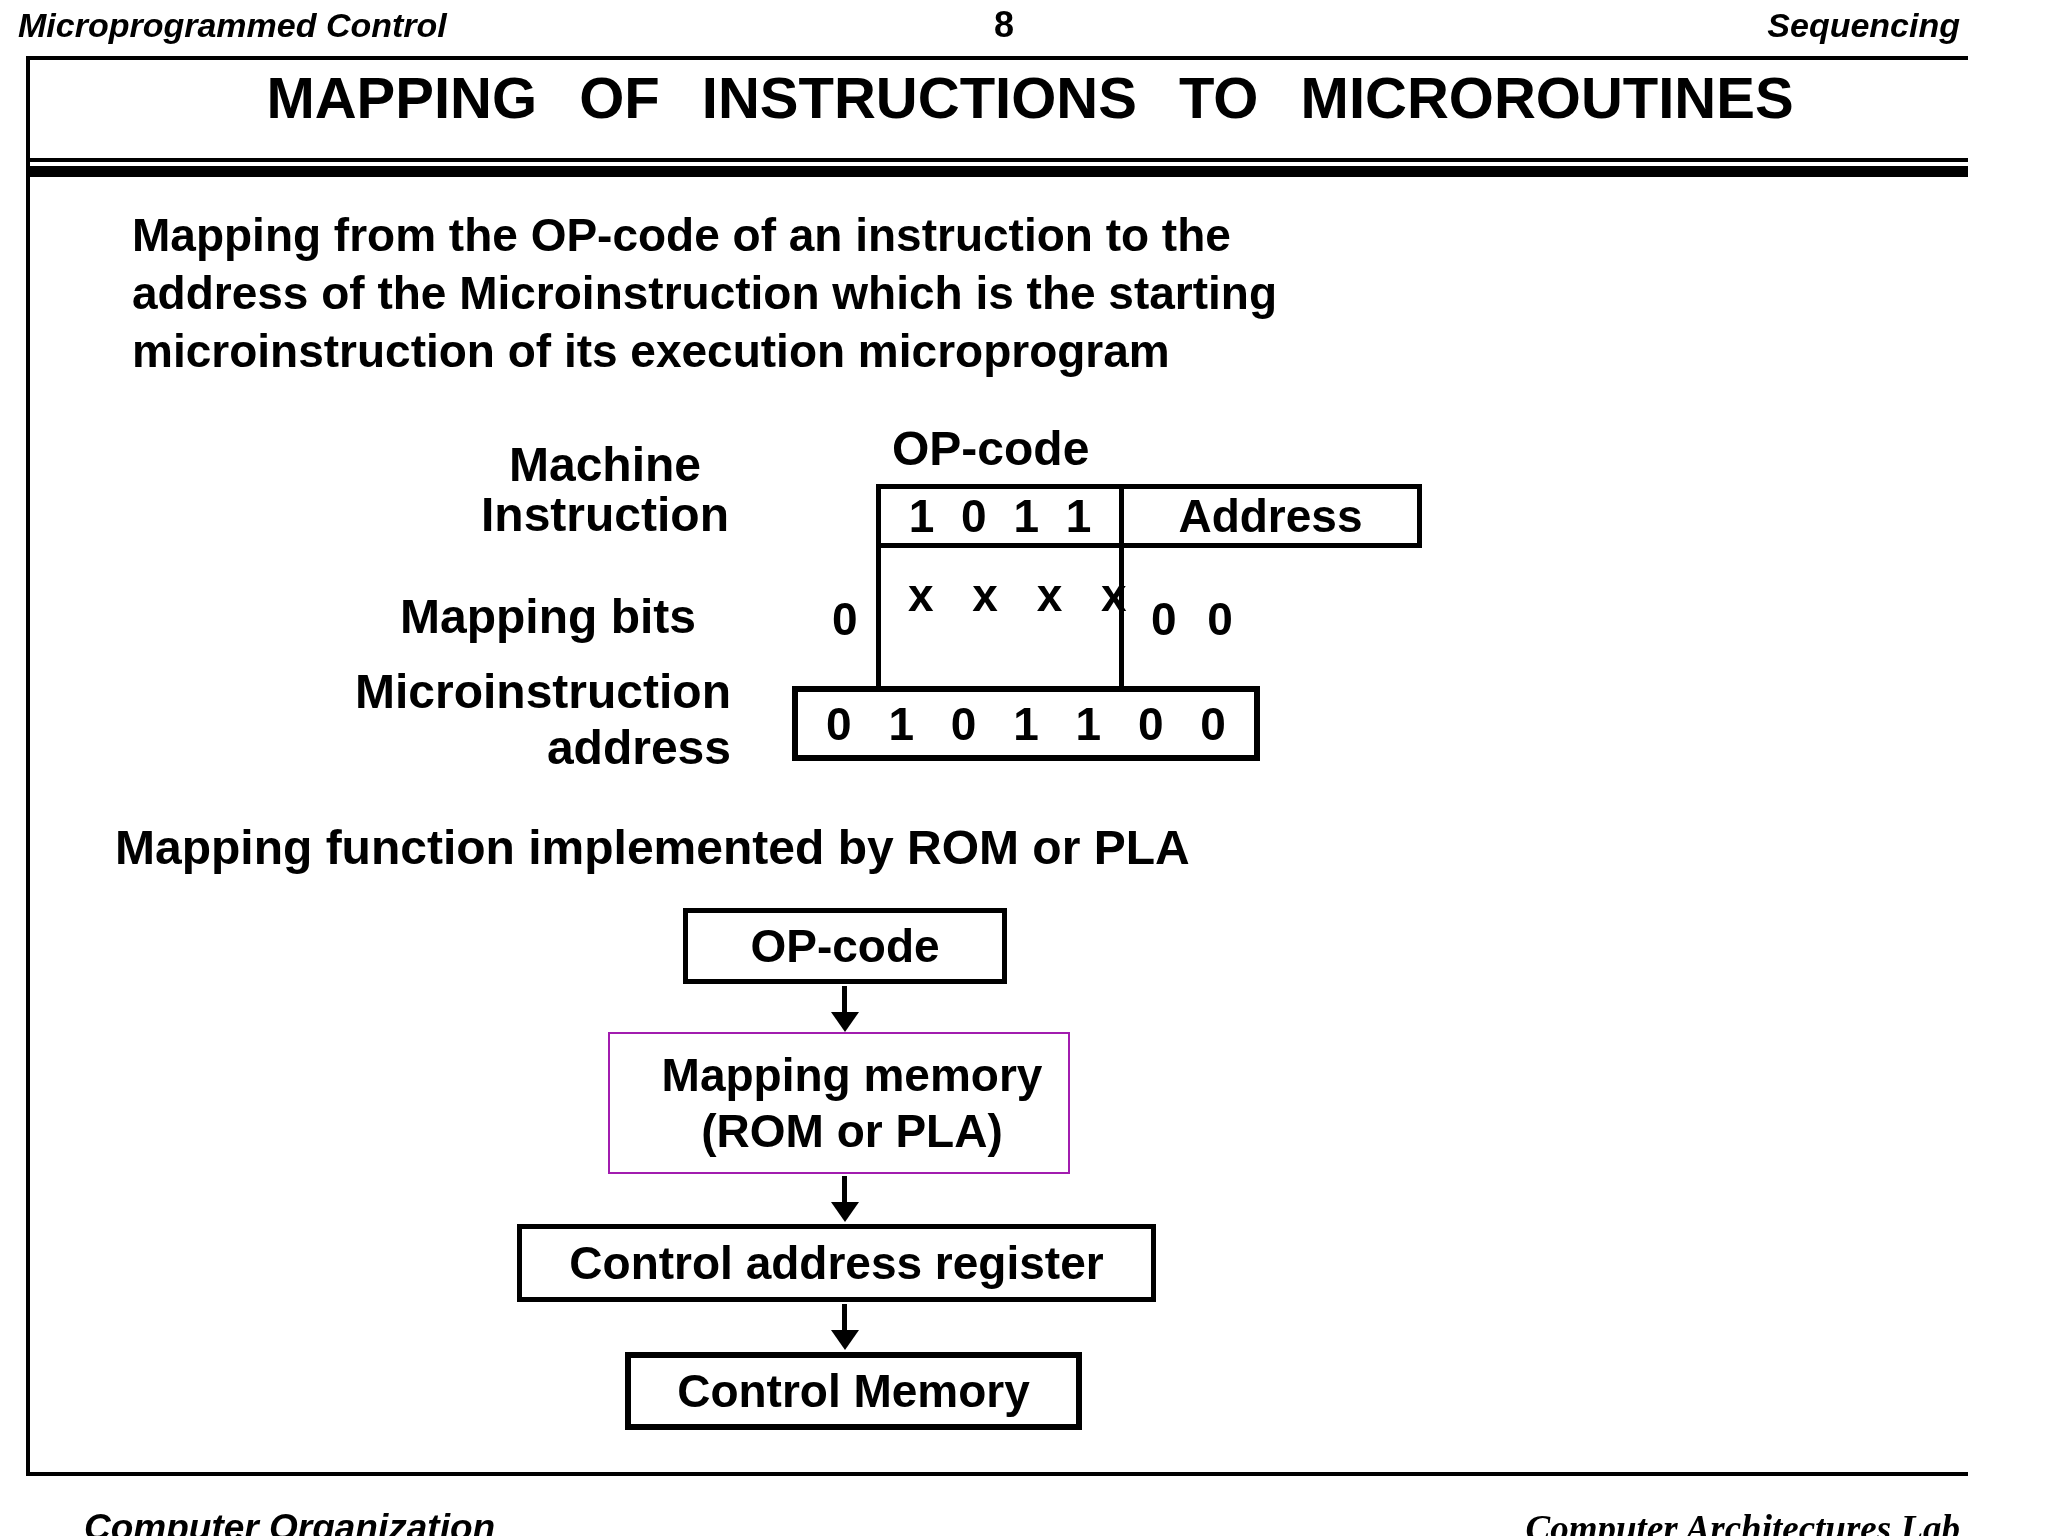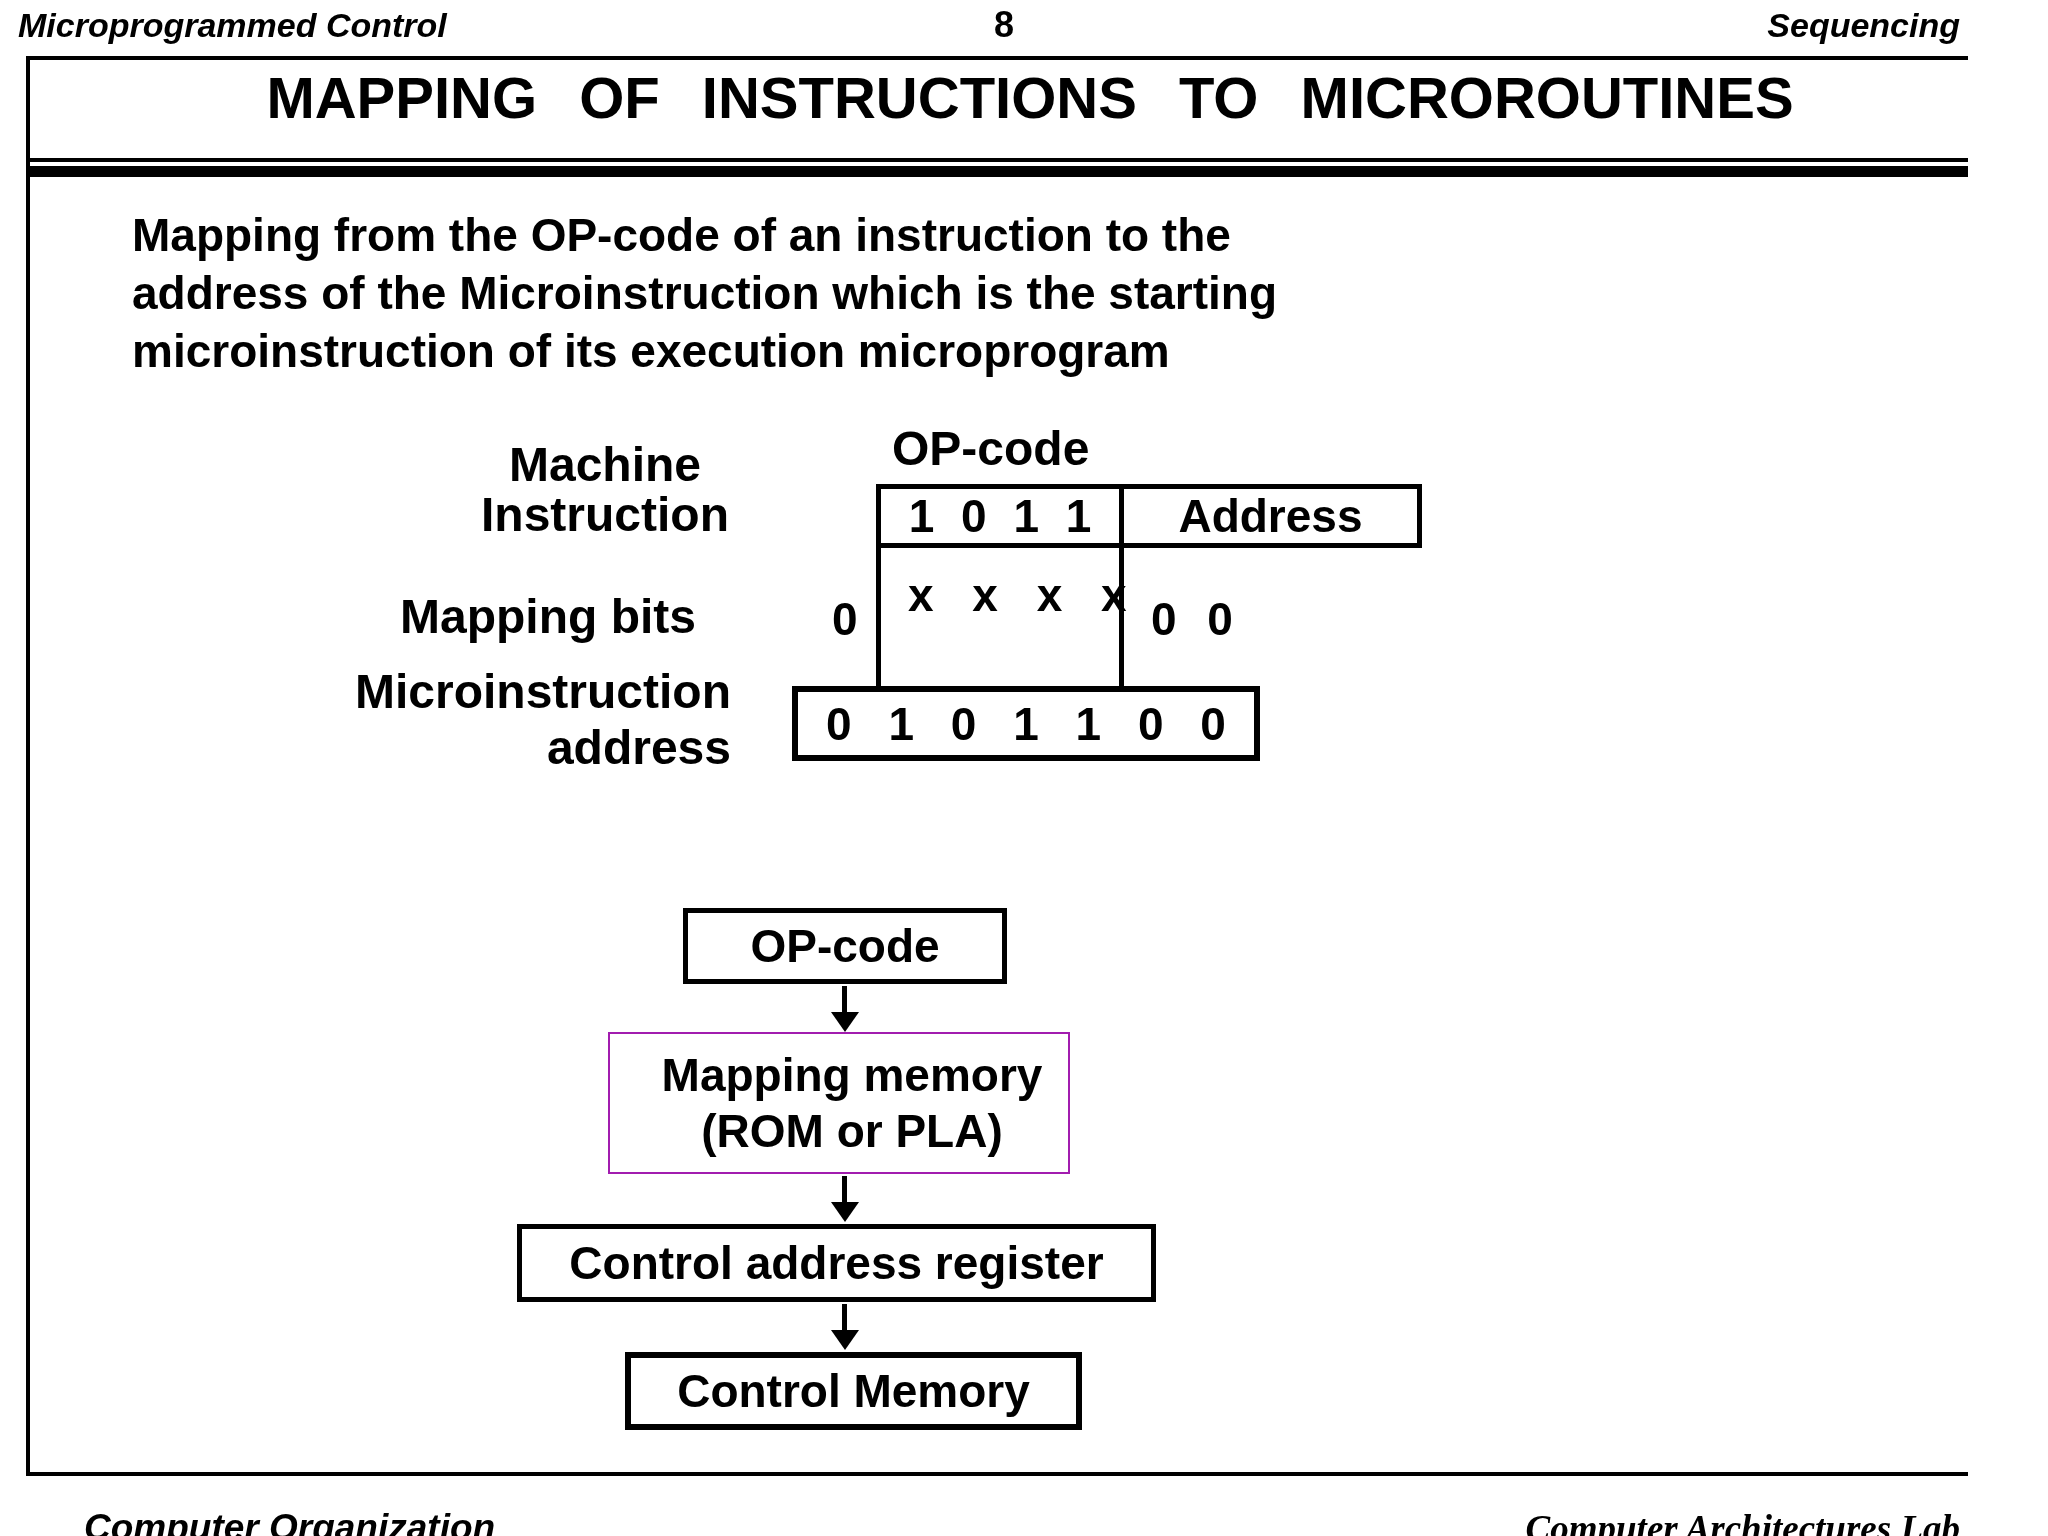--- a/index.html
+++ b/index.html
@@ -132,20 +132,21 @@
   <div class="abs digits bits-middle">x x x x</div>
   <div class="abs digits bits-right">0 0</div>
 
   <div class="abs lbl micro-label">
     <div>Microinstruction</div>
     <div>address</div>
   </div>
 
   <div class="abs digits micro-box">0 1 0 1 1 0 0</div>
 
+  <div class="abs map-fn">Mapping function implemented by ROM or PLA</div>
 
   <div class="abs flow-box fb-opcode">OP-code</div>
 
   <div class="abs arrow-shaft a1"></div>
   <div class="abs arrow-head h1"></div>
 
   <div class="abs flow-box fb-mm">
     <div>Mapping memory</div>
     <div>(ROM or PLA)</div>
   </div>

